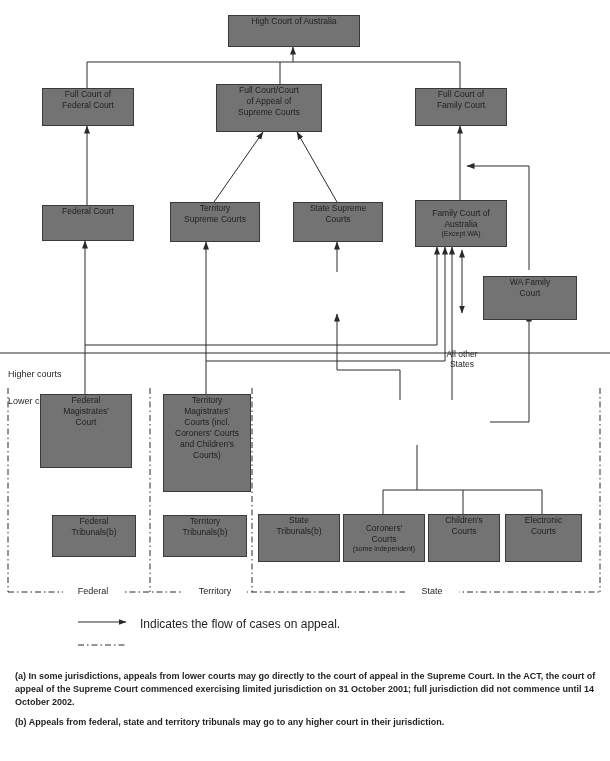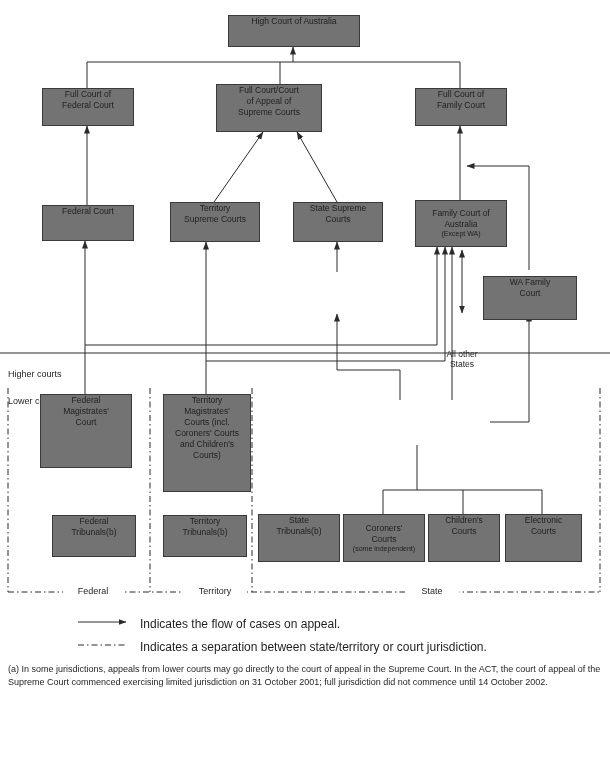--- a/index.html
+++ b/index.html
@@ -10,21 +10,21 @@
        display:flex;justify-content:center;
        text-align:center;font-size:8.5px;line-height:1.3;}
   .box span{white-space:pre-line;}
   .col{flex-direction:column;}
   .note{font-size:7px;line-height:1.25;}
   .lbl{position:absolute;font-size:9px;white-space:pre-line;margin-top:33px;}
   .ctr{text-align:center;font-size:8.5px;}
   .seclbl{position:absolute;font-size:9px;background:#fff;padding:0 5px;text-align:center;}
   .legend-text{position:absolute;font-size:12px;}
   .footnotes{position:absolute;left:8px;top:663px;width:596px;font-size:9px;line-height:1.45;}
-  .footnotes p{margin:0;}
+  .footnotes p{margin:7px;font-weight:bold;}
   .source{position:absolute;left:8px;top:737px;width:596px;font-size:9px;font-style:italic;}
 </style>
 </head>
 <body>
 
 <div id="stage">
 
   <svg class="wires" viewBox="0 0 610 761">
     <defs>
       <marker id="arr" markerWidth="9" markerHeight="8" refX="7.5" refY="3" orient="auto">
@@ -154,19 +154,19 @@
   <div class="box" style="left:505px;top:514px;width:75px;height:46px">
     <span>Electronic
 Courts</span>
   </div>
 
   <div class="seclbl" style="left:63px;top:586px;width:50px">Federal</div>
   <div class="seclbl" style="left:183px;top:586px;width:54px">Territory</div>
   <div class="seclbl" style="left:405px;top:586px;width:44px">State</div>
 
   <div class="legend-text" style="left:140px;top:617px">Indicates the flow of cases on appeal.</div>
-  <div class="legend-text" style="left:140px;top:640px">Indicates a separation between state/territory or court jurisdiction.</div>
 
   <div class="footnotes">
     <p>(a) In some jurisdictions, appeals from lower courts may go directly to the court of appeal in the Supreme Court. In the ACT, the court of appeal of the Supreme Court commenced exercising limited jurisdiction on 31 October 2001; full jurisdiction did not commence until 14 October 2002.</p>
+    <p>(b) Appeals from federal, state and territory tribunals may go to any higher court in their jurisdiction.</p>
   </div>
 
 </div>
 
 </body></html>

